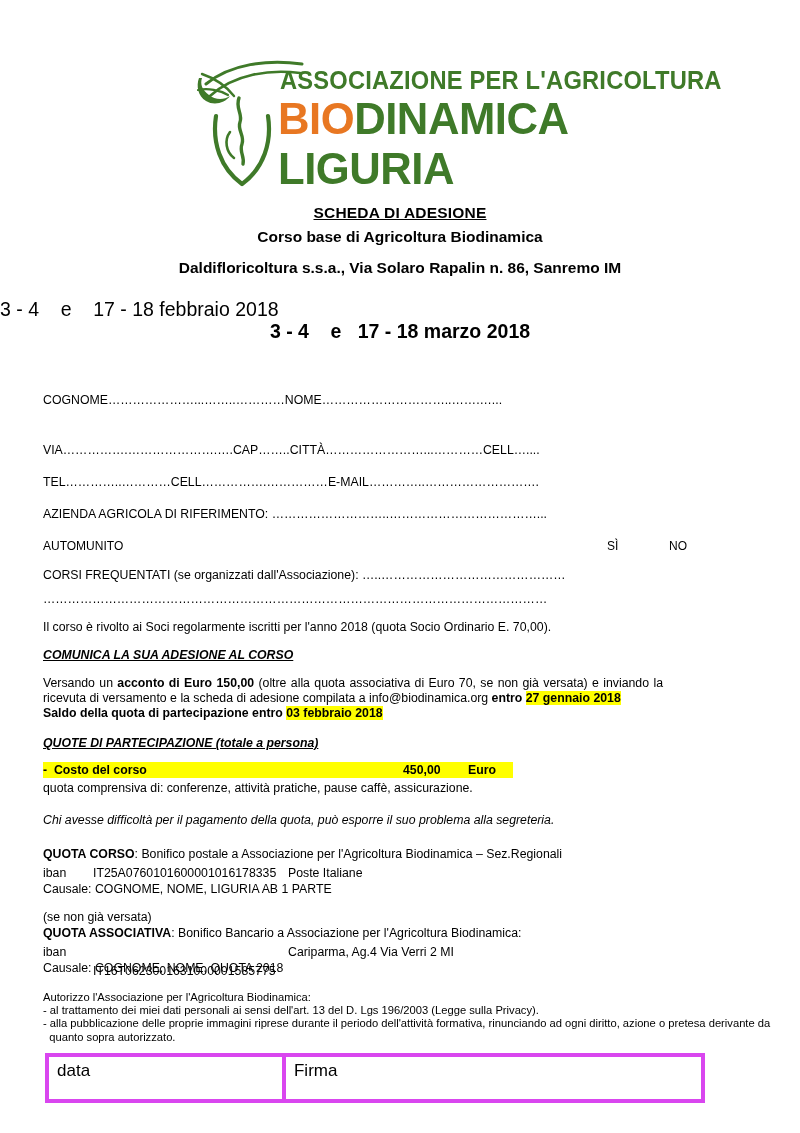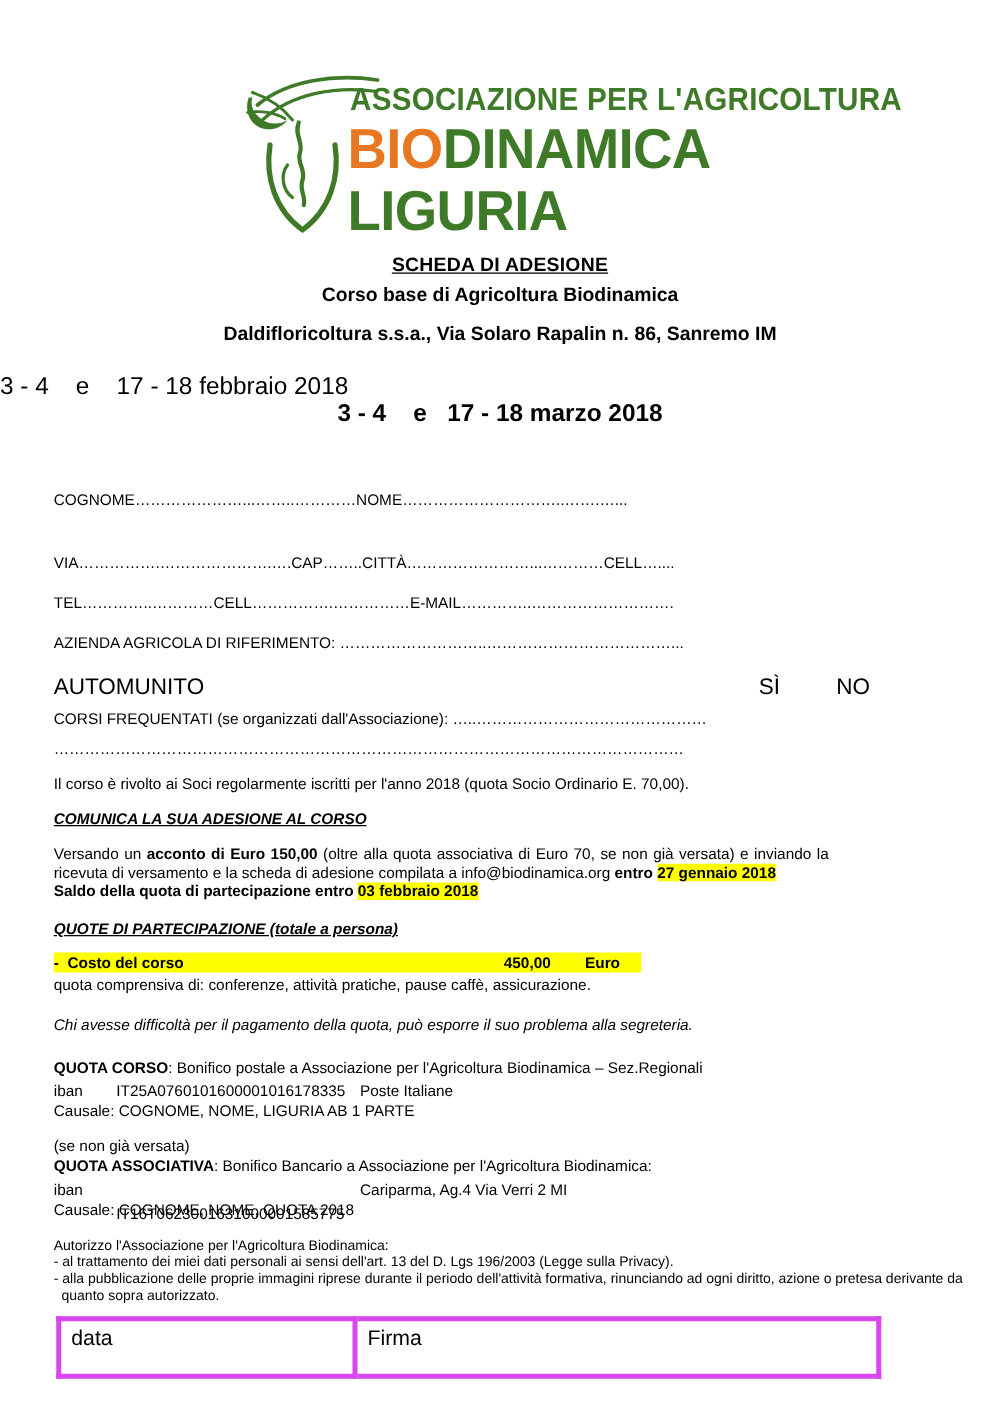--- a/index.html
+++ b/index.html
@@ -203,21 +203,21 @@
     font-size: 17px;
     padding: 4px 8px;
     vertical-align: top;
     height: 34px;
   }
   .cell-data { width: 232px; }
   .cell-firma { width: 428px; }
 
   .autom-row {
     position: relative;
-    font-size: 18px;
+    font-size: 12px;
     height: 15px;
   }
   .autom-si {
     position: absolute;
     left: 564px;
     top: 0;
   }
   .autom-no {
     position: absolute;
     left: 626px;

